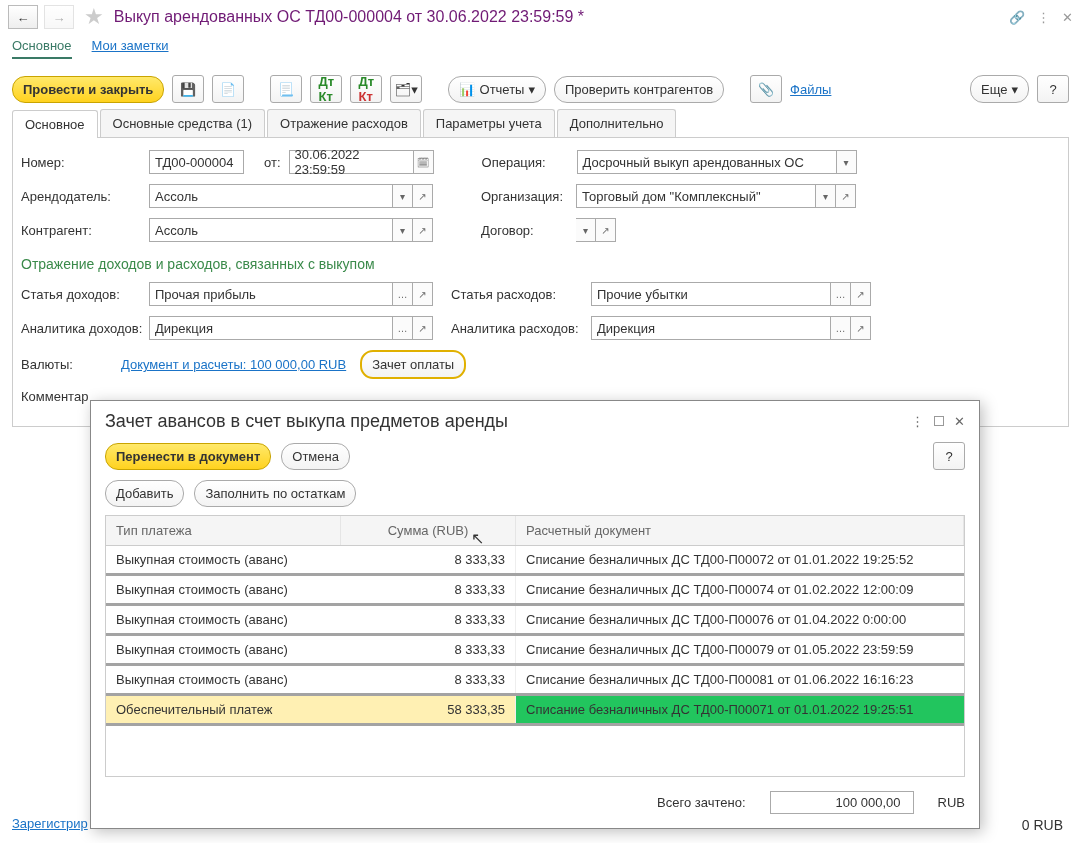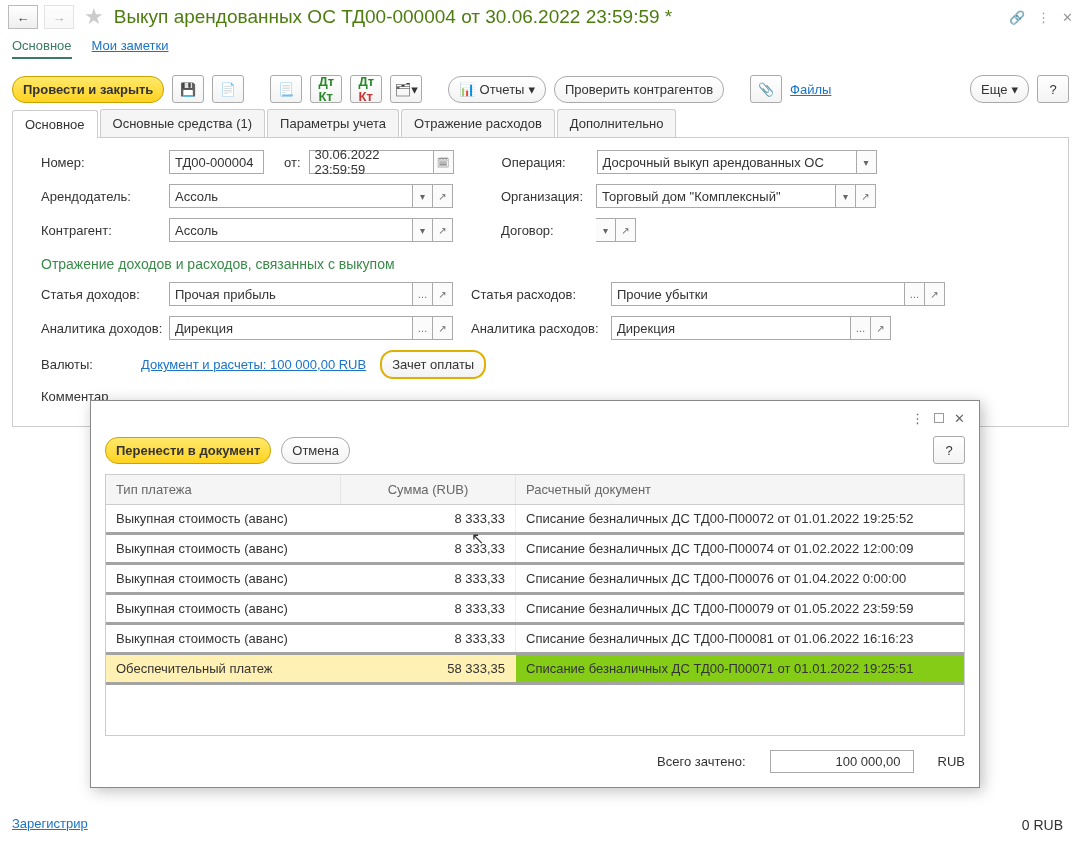--- a/index.html
+++ b/index.html
@@ -1,35 +1,35 @@
 <!DOCTYPE html>
 <html><head>
 <meta charset="utf-8">
 <style>
 *{box-sizing:border-box;font-family:Arial,sans-serif;font-size:13px;}
 body{margin:0;background:#fff;color:#333;width:1081px;height:843px;overflow:hidden;position:relative;}
 .winbar{display:flex;align-items:center;padding:4px 8px;gap:6px;}
 .navbtn{width:30px;height:24px;border:1px solid #bbb;background:linear-gradient(#fff,#eee);display:flex;align-items:center;justify-content:center;cursor:pointer;}
 .star{color:#ccc;font-size:22px;margin:0 4px;}
-.title{font-size:19px;font-weight:400;color:#4d7c0f;}
+.title{font-size:16px;font-weight:400;color:#701a75;}
 .winicons{margin-left:auto;display:flex;gap:12px;color:#999;align-items:center;}
 .linkbar{padding:4px 12px 10px;display:flex;gap:20px;font-size:13px;}
 .linkbar a{color:#3a7a66;text-decoration:none;}
 .linkbar .active{border-bottom:2px solid #3a7a66;padding-bottom:4px;}
 .linkbar .sub{color:#1a73c7;text-decoration:underline;}
 .toolbar{display:flex;align-items:center;gap:8px;padding:6px 12px;}
 .btn{border:1px solid #aaa;background:linear-gradient(#fff,#f3f3f3);padding:5px 10px;cursor:pointer;display:flex;align-items:center;gap:4px;border-radius:13px;}
 .btn-yellow{background:linear-gradient(#ffe96b,#ffd21f);border:1px solid #c9a400;font-weight:bold;}
 .iconbtn{width:32px;height:28px;border:1px solid #aaa;background:linear-gradient(#fff,#f3f3f3);display:flex;align-items:center;justify-content:center;cursor:pointer;border-radius:3px;}
 .sep{width:10px;}
 .link-blue{color:#1a73c7;text-decoration:underline;cursor:pointer;}
 .tabs{display:flex;border-bottom:1px solid #ccc;margin:0 12px;}
 .tab{padding:6px 12px;border:1px solid #ccc;border-bottom:none;background:#f5f5f5;cursor:pointer;margin-right:2px;border-radius:3px 3px 0 0;}
 .tab.active{background:#fff;position:relative;top:1px;}
-.form{padding:12px 28px;border:1px solid #ccc;margin:0 12px 12px;border-top:none;}
+.form{padding:12px 8px;border:1px solid #ccc;margin:0 12px 12px;border-top:none;}
 .row{display:flex;align-items:center;margin-bottom:10px;}
 .lbl{width:128px;color:#333;}
 .lbl2{width:140px;}
 .input{border:1px solid #aaa;background:#fff;height:24px;padding:0 5px;display:flex;align-items:center;}
 .combo{display:flex;}
 .combo .input{flex:1;}
 .combo .sb{width:20px;height:24px;border:1px solid #aaa;border-left:none;display:flex;align-items:center;justify-content:center;background:#fbfbfb;cursor:pointer;font-size:10px;color:#666;}
 .subhead{color:#3a8a4a;font-size:14px;margin:14px 0 10px;}
 .footer-link{position:absolute;bottom:12px;left:12px;color:#1a73c7;text-decoration:underline;}
 .total-rub{position:absolute;bottom:10px;right:18px;font-size:14px;}
@@ -39,21 +39,21 @@
 .dlg-title h2{margin:0;font-size:18px;font-weight:500;}
 .dlg-title .ticons{margin-left:auto;display:flex;gap:10px;color:#666;}
 .dlg-tb{display:flex;gap:10px;padding:0 14px 10px;align-items:center;}
 .dlg-tb2{display:flex;gap:10px;padding:0 14px 8px;}
 .grid{border:1px solid #ccc;margin:0 14px;}
 .grid-head{display:flex;background:#f5f5f5;border-bottom:1px solid #ccc;}
 .grid-head .gc{padding:7px 10px;color:#666;border-right:1px solid #e5e5e5;}
 .gr{display:flex;border-bottom:3px solid #a3a3a3;}
 .gr .gc{padding:6px 10px;}
 .gr.sel{background:#fff0b3;}
-.gr.sel .gc:last-child{background:#84cc16;}
+.gr.sel .gc:last-child{background:#22c55e;}
 .gc1{width:235px;}
 .gc2{width:175px;text-align:right;border-right:1px solid #eee;}
 .gc3{flex:1;}
 .dlg-foot{display:flex;justify-content:flex-end;align-items:center;gap:24px;padding:14px;}
 .totbox{border:1px solid #aaa;padding:3px 12px;width:144px;text-align:right;background:#fff;}
 .cursor{position:absolute;left:471px;top:529px;font-size:16px;pointer-events:none;}
 .sq{display:inline-block;width:10px;height:10px;border:1px solid #999;}
 .dk{font-size:9px;font-weight:bold;}
 .dk .d{color:#2a8a2a;}.dk .k{color:#c33;}
 </style>
@@ -98,22 +98,22 @@
   <span class="link-blue">Файлы</span>
   <div style="margin-left:auto;display:flex;gap:8px">
     <div class="btn"><span>Еще</span> ▾</div>
     <div class="iconbtn">?</div>
   </div>
 </div>
 
 <div class="tabs">
   <div class="tab active">Основное</div>
   <div class="tab">Основные средства (1)</div>
+  <div class="tab">Отражение расходов</div>
   <div class="tab">Параметры учета</div>
-  <div class="tab">Отражение расходов</div>
   <div class="tab">Дополнительно</div>
 </div>
 
 <div class="form">
   <div class="row">
     <div class="lbl">Номер:</div>
     <div class="input" style="width:95px">ТД00-000004</div>
     <div style="width:20px"></div>
     <div>от:</div>
     <div class="combo" style="margin-left:8px">
@@ -163,21 +163,21 @@
 
   <div class="row">
     <div class="lbl">Статья доходов:</div>
     <div class="combo" style="width:284px">
       <div class="input" style="flex:1">Прочая прибыль</div>
       <div class="sb">…</div>
       <div class="sb">↗</div>
     </div>
     <div style="width:18px"></div>
     <div class="lbl2">Статья расходов:</div>
-    <div class="combo" style="width:334px">
+    <div class="combo" style="width:280px">
       <div class="input" style="flex:1">Прочие убытки</div>
       <div class="sb">…</div>
       <div class="sb">↗</div>
     </div>
   </div>
 
   <div class="row">
     <div class="lbl">Аналитика доходов:</div>
     <div class="combo" style="width:284px">
       <div class="input" style="flex:1">Дирекция</div>
@@ -203,33 +203,38 @@
   <div class="row">
     <div class="lbl" style="width:100px">Комментар</div>
   </div>
 </div>
 
 <span class="footer-link">Зарегистрир</span>
 <span class="total-rub">0   RUB</span>
 
 <div class="dialog">
   <div class="dlg-title">
+    <h2>Зачет авансов в счет выкупа предметов аренды</h2>
     <div class="ticons">
       <span>⋮</span>
       <span><span class="sq"></span></span>
       <span>✕</span>
     </div>
   </div>
   <div class="dlg-tb">
     <div class="btn btn-yellow">Перенести в документ</div>
     <div class="btn">Отмена</div>
     <div style="margin-left:auto">
         <div class="iconbtn">?</div>
       </div>
   </div>
+  <div class="dlg-tb2">
+    <div class="btn">Добавить</div>
+    <div class="btn">Заполнить по остаткам</div>
+  </div>
 
   <div class="grid">
     <div class="grid-head">
       <div class="gc gc1">Тип платежа</div>
       <div class="gc gc2" style="text-align:center">Сумма (RUB)</div>
       <div class="gc gc3">Расчетный документ</div>
     </div>
     <div id="grid-body">
         <div class="gr">
           <div class="gc gc1">Выкупная стоимость (аванс)</div>

